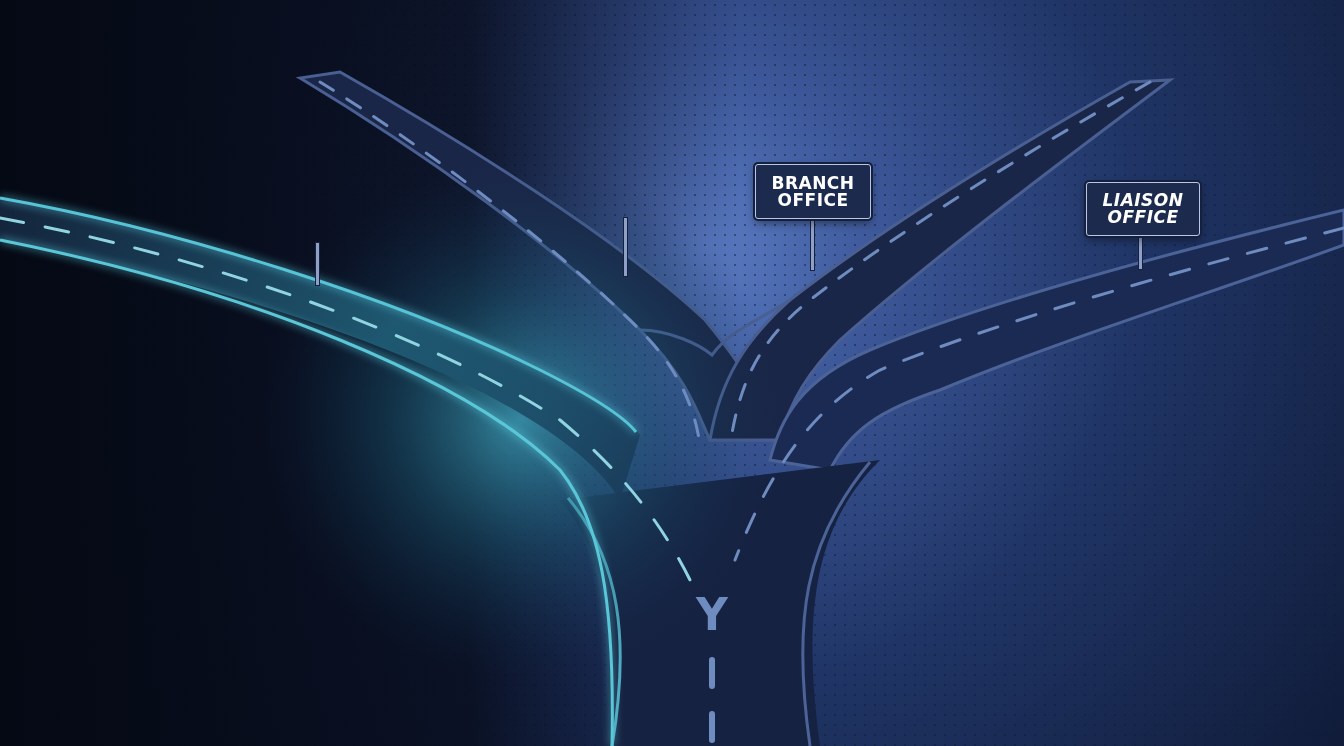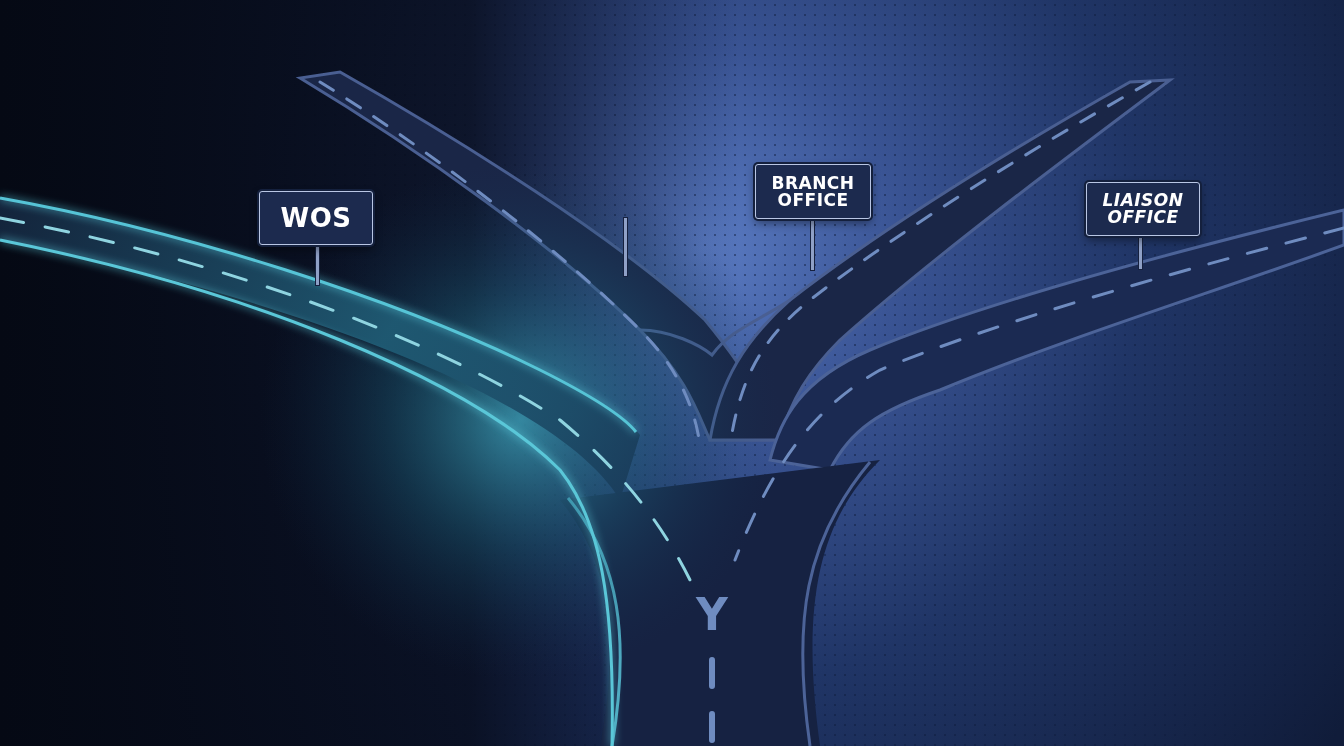--- a/index.html
+++ b/index.html
@@ -100,23 +100,20 @@
         <path d="M320,82 C430,150 560,250 640,330 C680,370 695,410 700,445" stroke-dasharray="16 16"></path>
         <path d="M1150,82 C1030,150 900,230 810,300 C760,340 740,380 730,445" stroke-dasharray="16 16"></path>
         <path d="M1344,228 C1200,265 1000,320 880,370 C810,410 770,470 735,560" stroke-dasharray="20 20"></path>
         <path d="M712,660 L712,746" stroke-dasharray="26 28" stroke-width="6"></path>
       </g>
       <text x="712" y="630" text-anchor="middle" font-family="DejaVu Sans, sans-serif" font-weight="bold" font-size="44" fill="#6f8cc0">Y</text>
     </g>
   </svg>
 
   <div class="pole" style="left:316px;top:243px;height:42px;"></div>
-  <div class="sign" style="left:259px;top:191px;width:112px;height:52px;font-size:26px;">
-    <span class="line">WOS</span>
-  </div>
 
   <div class="pole" style="left:624px;top:218px;height:58px;"></div>
 
   <div class="pole" style="left:811px;top:218px;height:52px;"></div>
   <div class="sign" style="left:755px;top:164px;width:114px;height:53px;font-size:17px;">
     <span class="line">BRANCH</span>
     <span class="line">OFFICE</span>
   </div>
 
   <div class="pole" style="left:1139px;top:235px;height:34px;"></div>

